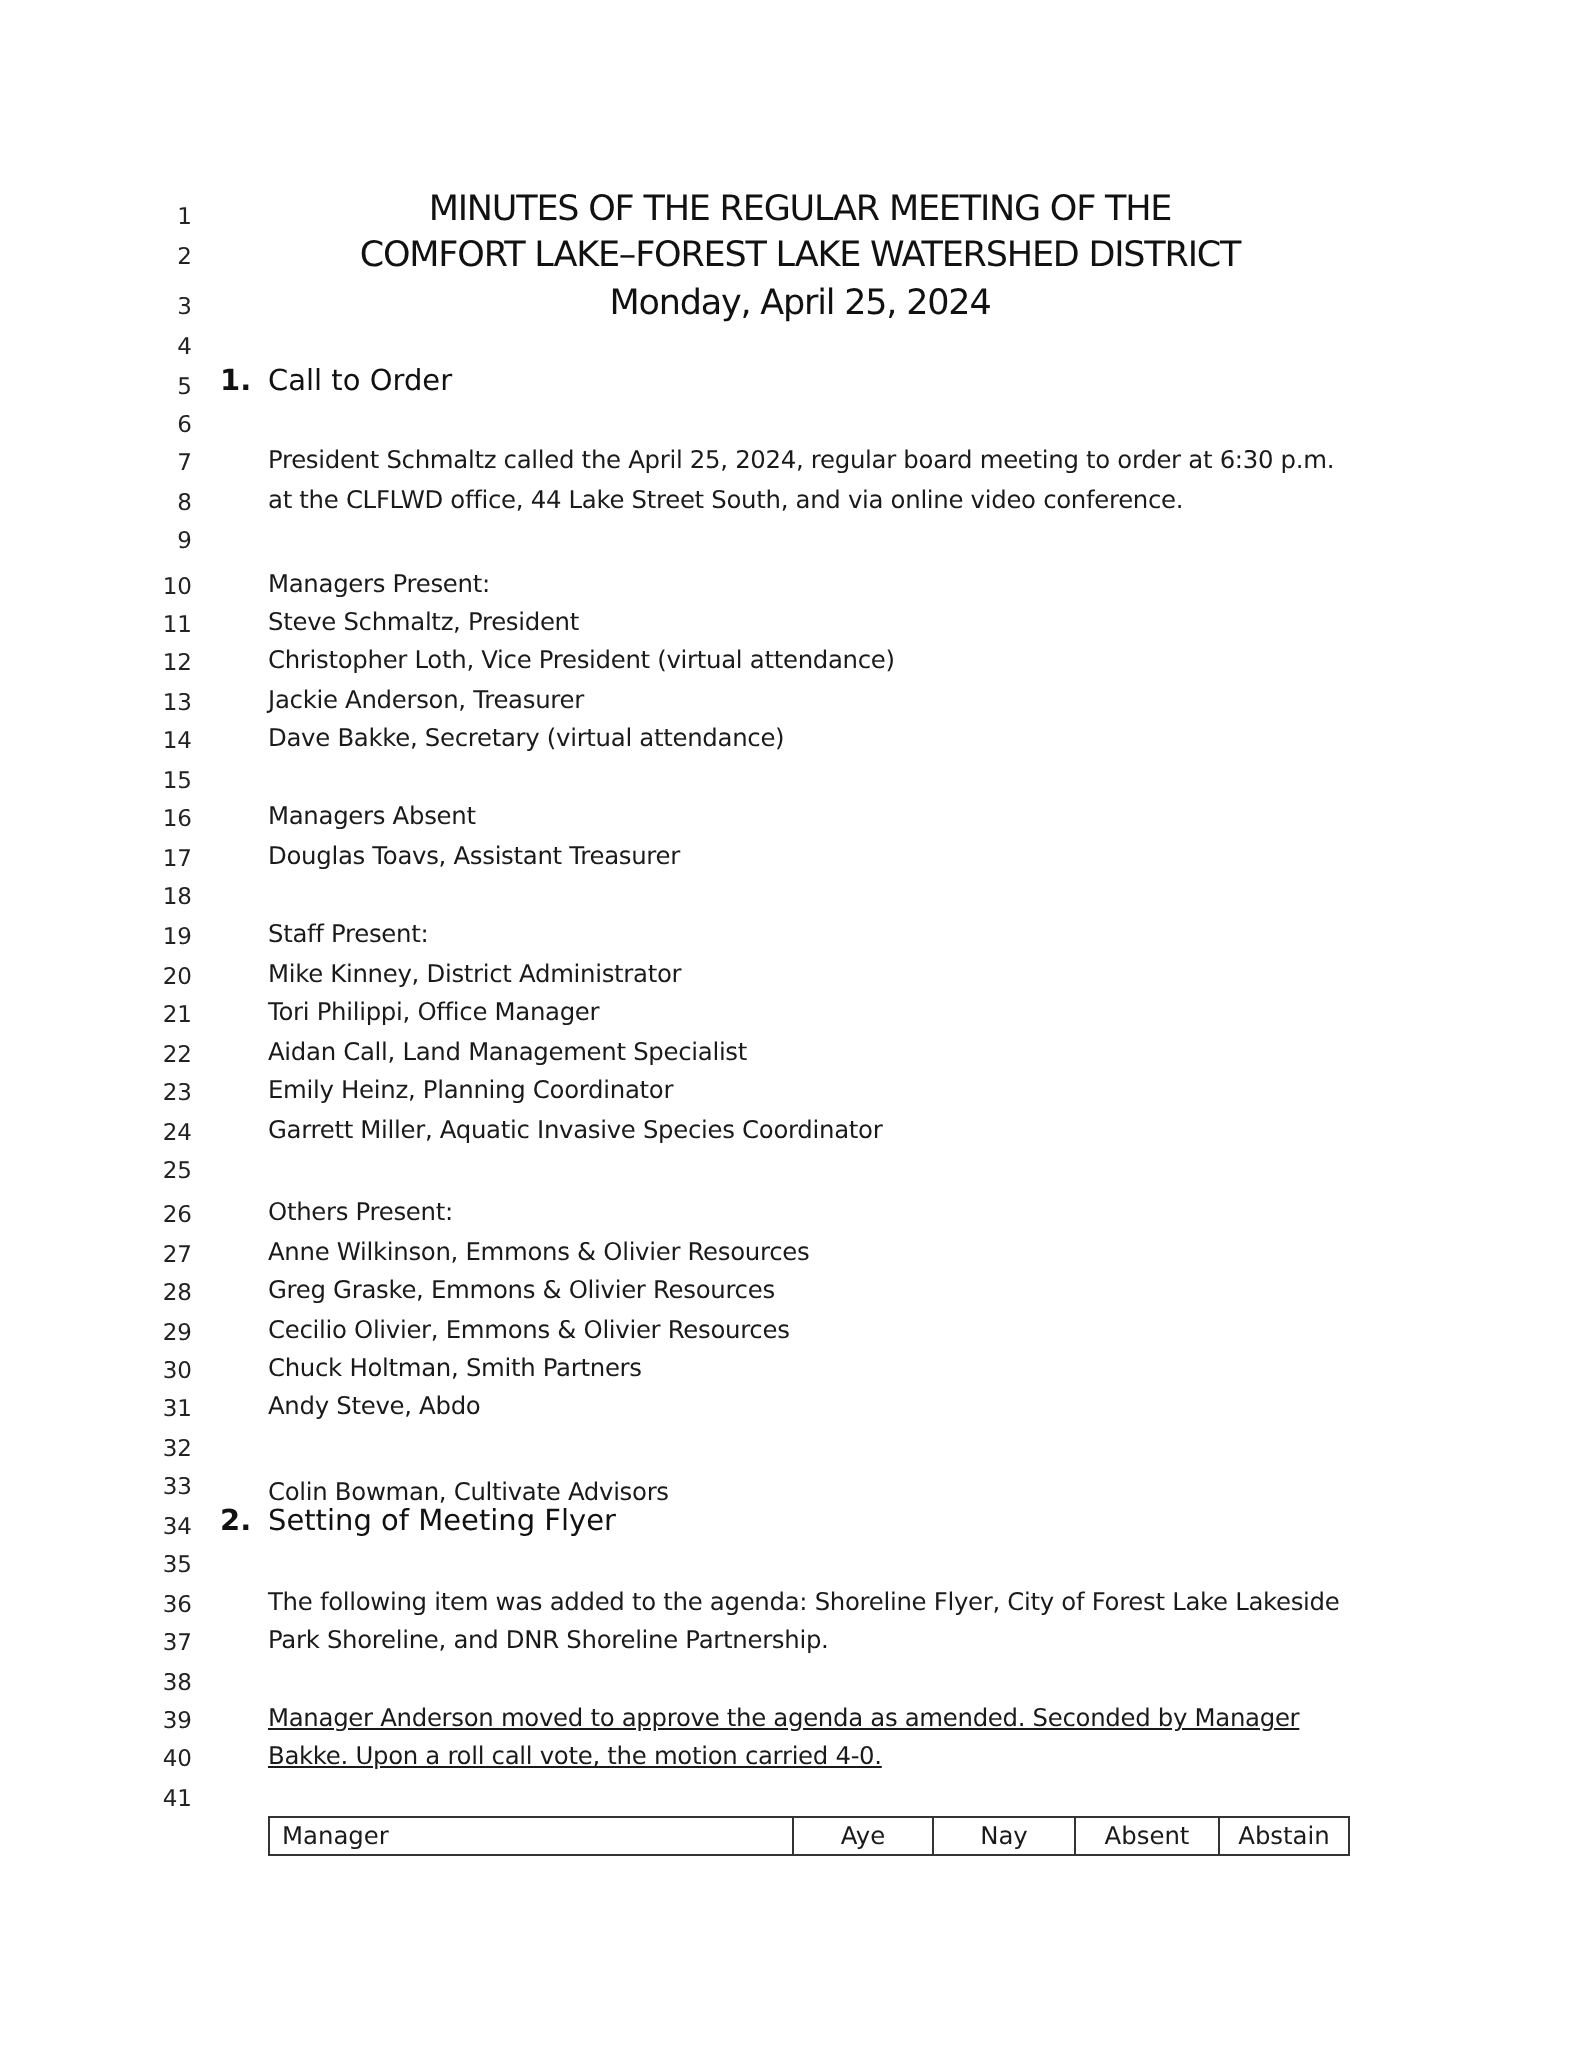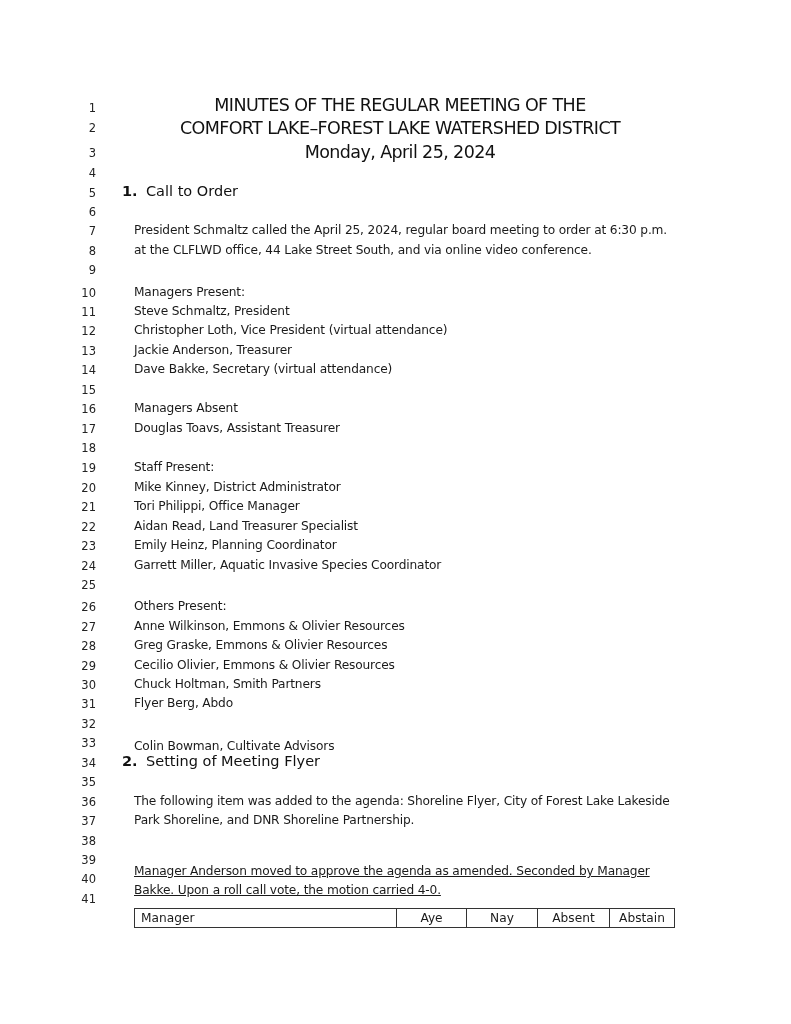--- a/index.html
+++ b/index.html
@@ -1,24 +1,24 @@
 <!DOCTYPE html>
 <html><head>
 <meta charset="utf-8">
 <style>
   html, body { margin:0; padding:0; background:#ffffff; }
   body { width:791px; height:1024px; position:relative; overflow:hidden;
          font-family:"DejaVu Sans", sans-serif; color:#1a1a1a; }
   .ln { position:absolute; left:60px; width:36px; text-align:right; font-size:11.5px; color:#222; }
   .line { position:absolute; left:134px; font-size:12.2px; white-space:nowrap; letter-spacing:-0.15px; }
   .title { position:absolute; left:120px; width:560px; text-align:center; font-size:17.5px; white-space:nowrap; letter-spacing:-0.6px; color:#111; }
-  .heading { position:absolute; left:110px; font-size:14.5px; font-weight:500; white-space:nowrap; color:#111;margin-left:12px; }
+  .heading { position:absolute; left:110px; font-size:14.5px; font-weight:500; white-space:nowrap; color:#111; }
   .heading .num { display:inline-block; width:24px; font-weight:bold; }
   .sub { font-weight:500; }
-  .u { text-decoration:underline;margin-top:12px; }
+  .u { text-decoration:underline; }
   table.votes { position:absolute; left:134px; top:908px; width:541px; border-collapse:collapse; font-size:12.2px; }
   table.votes td { border:1px solid #333; height:18px; padding:0 6px; white-space:nowrap; }
   table.votes td.c { text-align:center; }
 </style>
 </head>
 <body>
 
 <div>
   <div class="ln" style="top:101px">1</div>
   <div class="ln" style="top:121px">2</div>
@@ -81,30 +81,30 @@
   <div class="line" style="top:323px">Christopher Loth, Vice President (virtual attendance)</div>
   <div class="line" style="top:343px">Jackie Anderson, Treasurer</div>
   <div class="line" style="top:362px">Dave Bakke, Secretary (virtual attendance)</div>
 
   <div class="line sub" style="top:401px">Managers Absent</div>
   <div class="line" style="top:421px">Douglas Toavs, Assistant Treasurer</div>
 
   <div class="line sub" style="top:460px">Staff Present:</div>
   <div class="line" style="top:480px">Mike Kinney, District Administrator</div>
   <div class="line" style="top:499px">Tori Philippi, Office Manager</div>
-  <div class="line" style="top:519px">Aidan Read, Land Treasurer Specialist</div>
+  <div class="line" style="top:519px">Aidan Call, Land Management Specialist</div>
   <div class="line" style="top:538px">Emily Heinz, Planning Coordinator</div>
   <div class="line" style="top:558px">Garrett Miller, Aquatic Invasive Species Coordinator</div>
 
   <div class="line sub" style="top:599px">Others Present:</div>
   <div class="line" style="top:619px">Anne Wilkinson, Emmons &amp; Olivier Resources</div>
   <div class="line" style="top:638px">Greg Graske, Emmons &amp; Olivier Resources</div>
   <div class="line" style="top:658px">Cecilio Olivier, Emmons &amp; Olivier Resources</div>
   <div class="line" style="top:677px">Chuck Holtman, Smith Partners</div>
-  <div class="line" style="top:696px">Flyer Berg, Abdo</div>
+  <div class="line" style="top:696px">Andy Steve, Abdo</div>
   <div class="line" style="top:739px">Colin Bowman, Cultivate Advisors</div>
 </div>
 
 <div>
   <div class="heading" style="top:753px">
     <span class="num">2.</span><span>Setting of Meeting Flyer</span>
   </div>
   <div class="line" style="top:794px">The following item was added to the agenda: Shoreline Flyer, City of Forest Lake Lakeside</div>
   <div class="line" style="top:813px">Park Shoreline, and DNR Shoreline Partnership.</div>
   <div class="line u" style="top:852px">Manager Anderson moved to approve the agenda as amended. Seconded by Manager</div>

